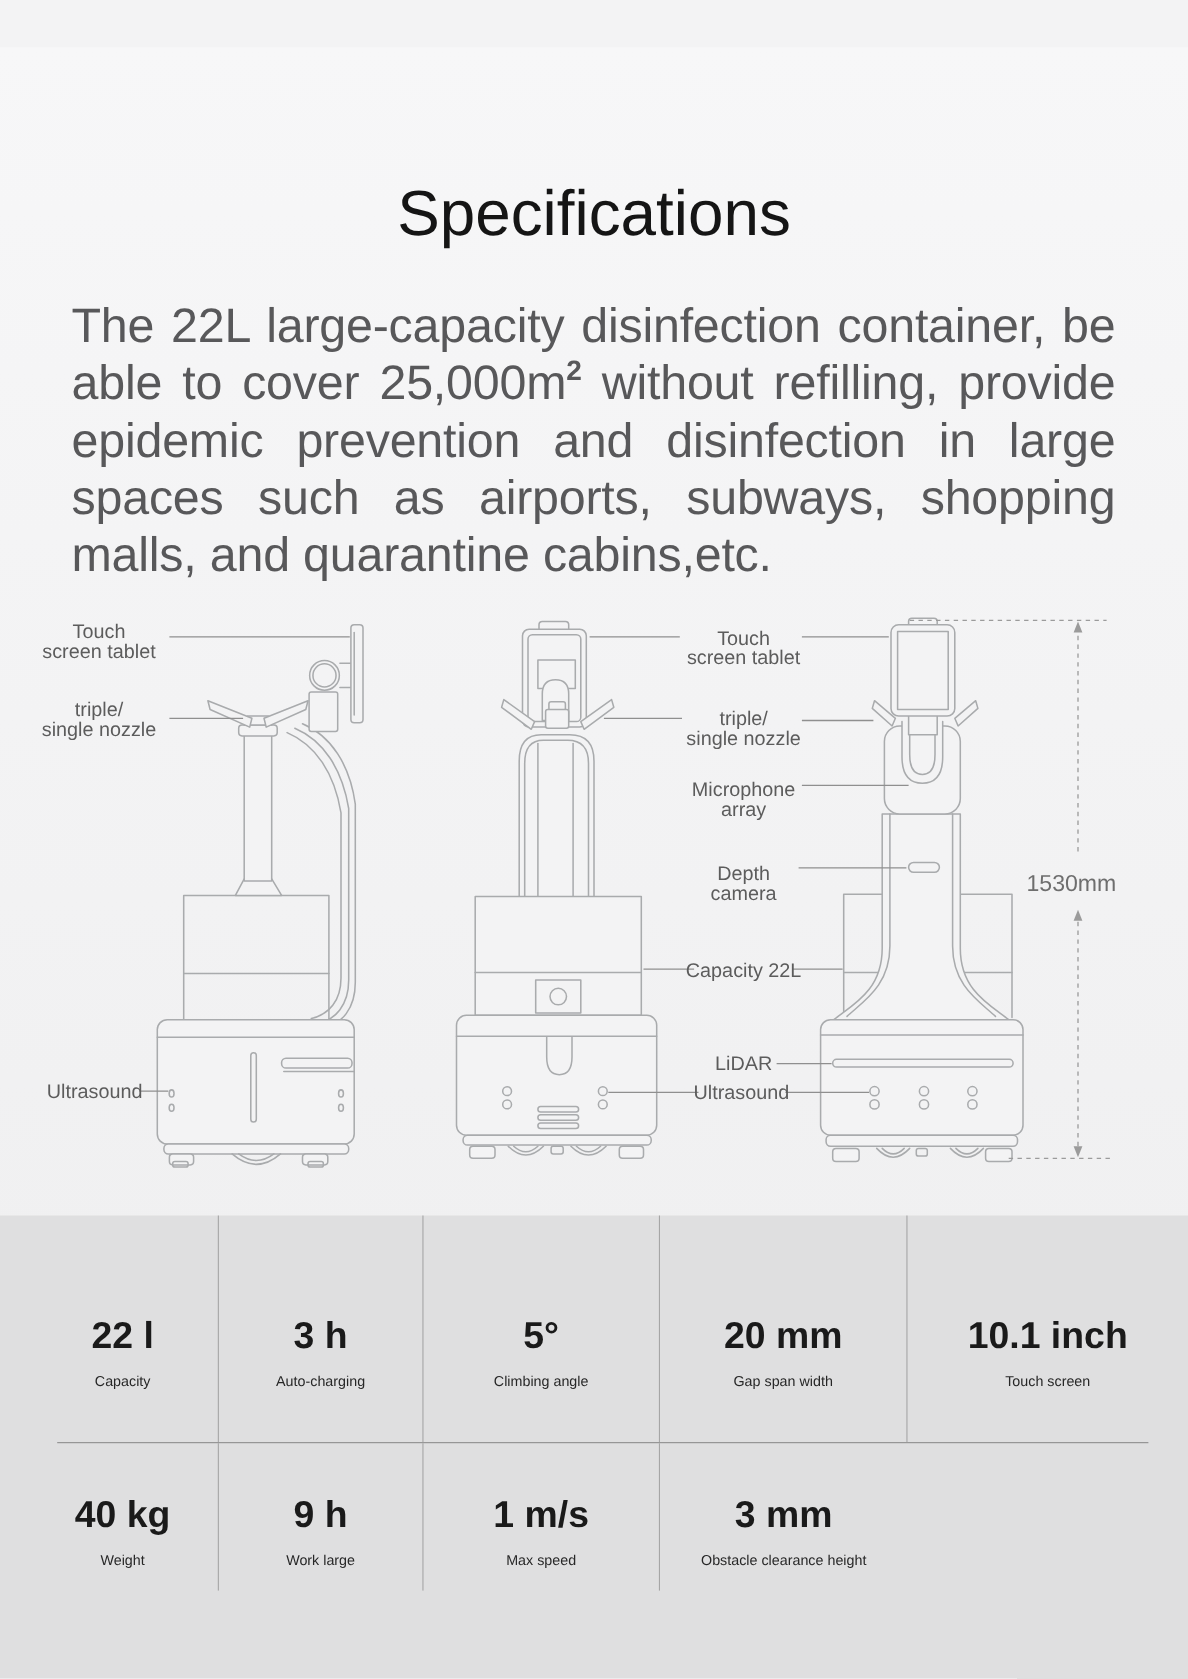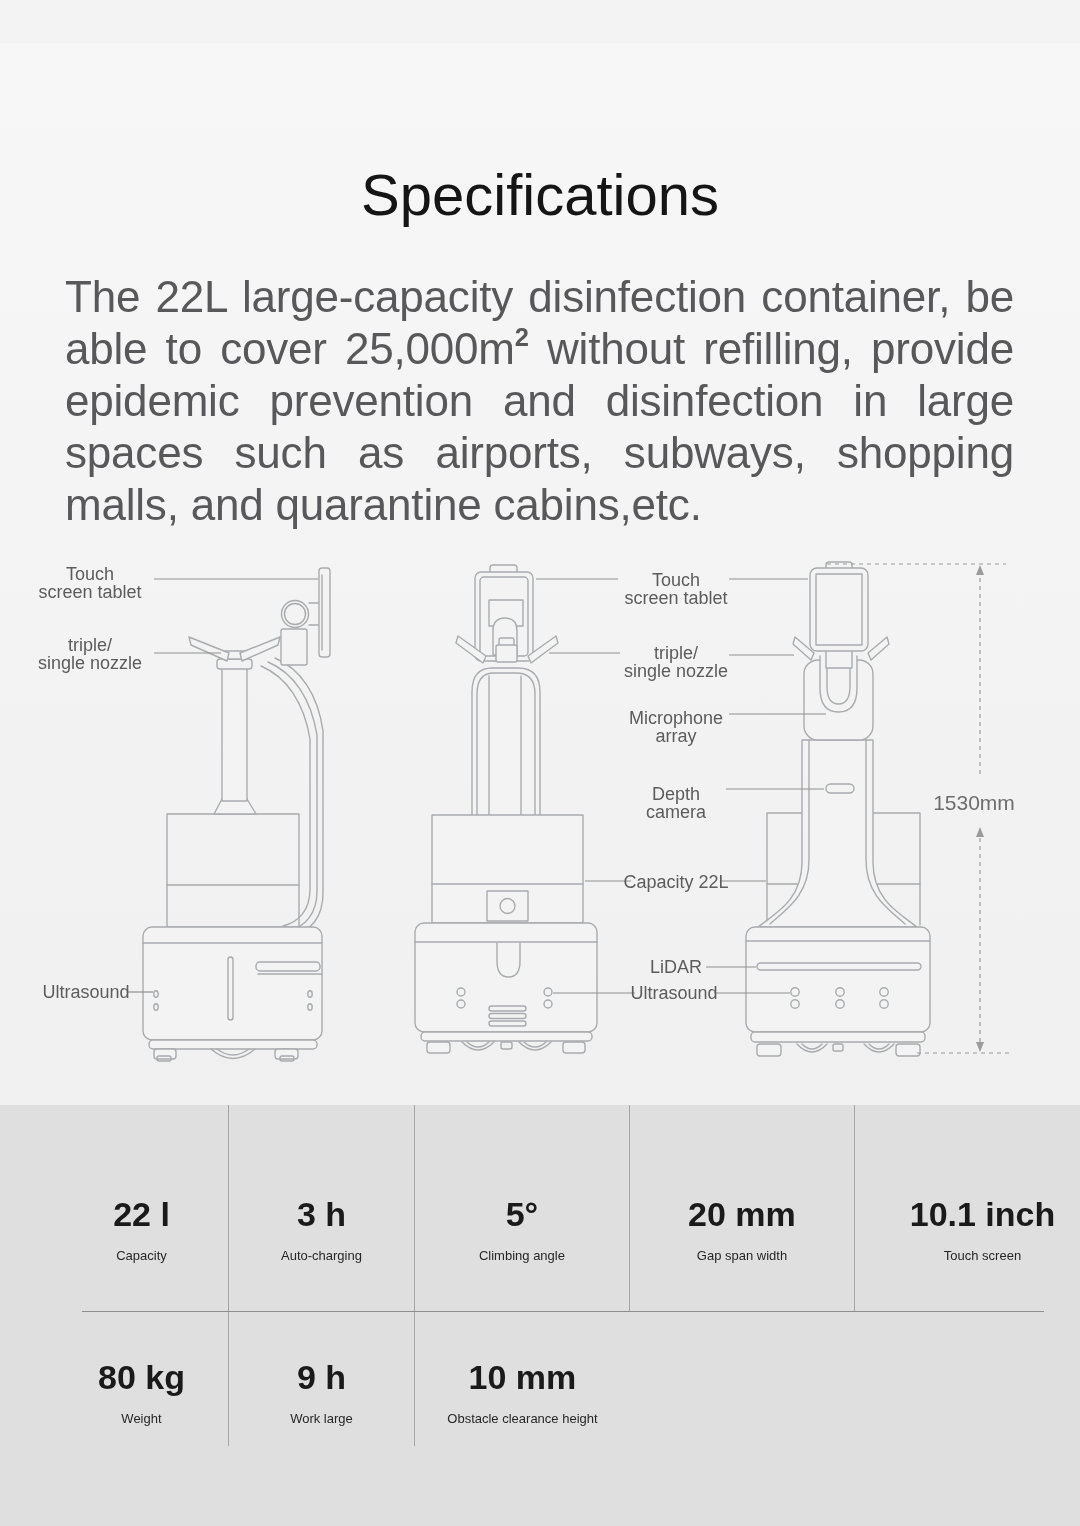--- a/index.html
+++ b/index.html
@@ -32,21 +32,21 @@
   .diagram-svg{position:absolute;top:545px;left:0;}
   .ln{stroke:#a9abad;fill:none;stroke-width:1.4;stroke-linecap:round;stroke-linejoin:round;}
   .lnf{stroke:#a9abad;fill:#f3f3f4;stroke-width:1.4;stroke-linecap:round;stroke-linejoin:round;}
   .lbl-line{stroke:#8f8f8f;stroke-width:1.2;fill:none;}
   .dash{stroke:#9b9b9b;stroke-width:1.2;stroke-dasharray:4 4;fill:none;}
   .arrow{fill:#9b9b9b;stroke:none;}
   .dl{font-family:"Liberation Sans",sans-serif;font-size:18px;fill:#5c5c5c;}
   .dim{font-family:"Liberation Sans",sans-serif;font-size:21px;fill:#6e6e6e;}
   .specs-section{
     position:absolute;top:1105px;left:0;width:1080px;height:421px;
-    background:#dfdfe0;box-sizing:border-box;padding-left:30px;
+    background:#dfdfe0;box-sizing:border-box;
   }
   .specs-grid{
     display:grid;
     grid-template-columns:16.49% 17.63% 20.38% 21.33% 24.17%;
     margin:0 0 0 25px;width:1055px;box-sizing:border-box;
   }
   .spec-cell{
     text-align:center;
     border-right:1px solid #a6a6a6;
     box-sizing:border-box;
@@ -281,25 +281,29 @@
     <div class="spec-cell">
       <div class="spec-value">10.1 inch</div>
       <div class="spec-label">Touch screen</div>
     </div>
   </div>
 
   <div class="hdivider"></div>
 
   <div class="specs-grid row2">
     <div class="spec-cell">
-      <div class="spec-value">80 kg</div>
+      <div class="spec-value">40 kg</div>
       <div class="spec-label">Weight</div>
     </div>
     <div class="spec-cell">
       <div class="spec-value">9 h</div>
       <div class="spec-label">Work large</div>
     </div>
     <div class="spec-cell">
-      <div class="spec-value">10 mm</div>
+      <div class="spec-value">1 m/s</div>
+      <div class="spec-label">Max speed</div>
+    </div>
+    <div class="spec-cell">
+      <div class="spec-value">3 mm</div>
       <div class="spec-label">Obstacle clearance height</div>
     </div>
   </div>
 </div>
 
 </body></html>

